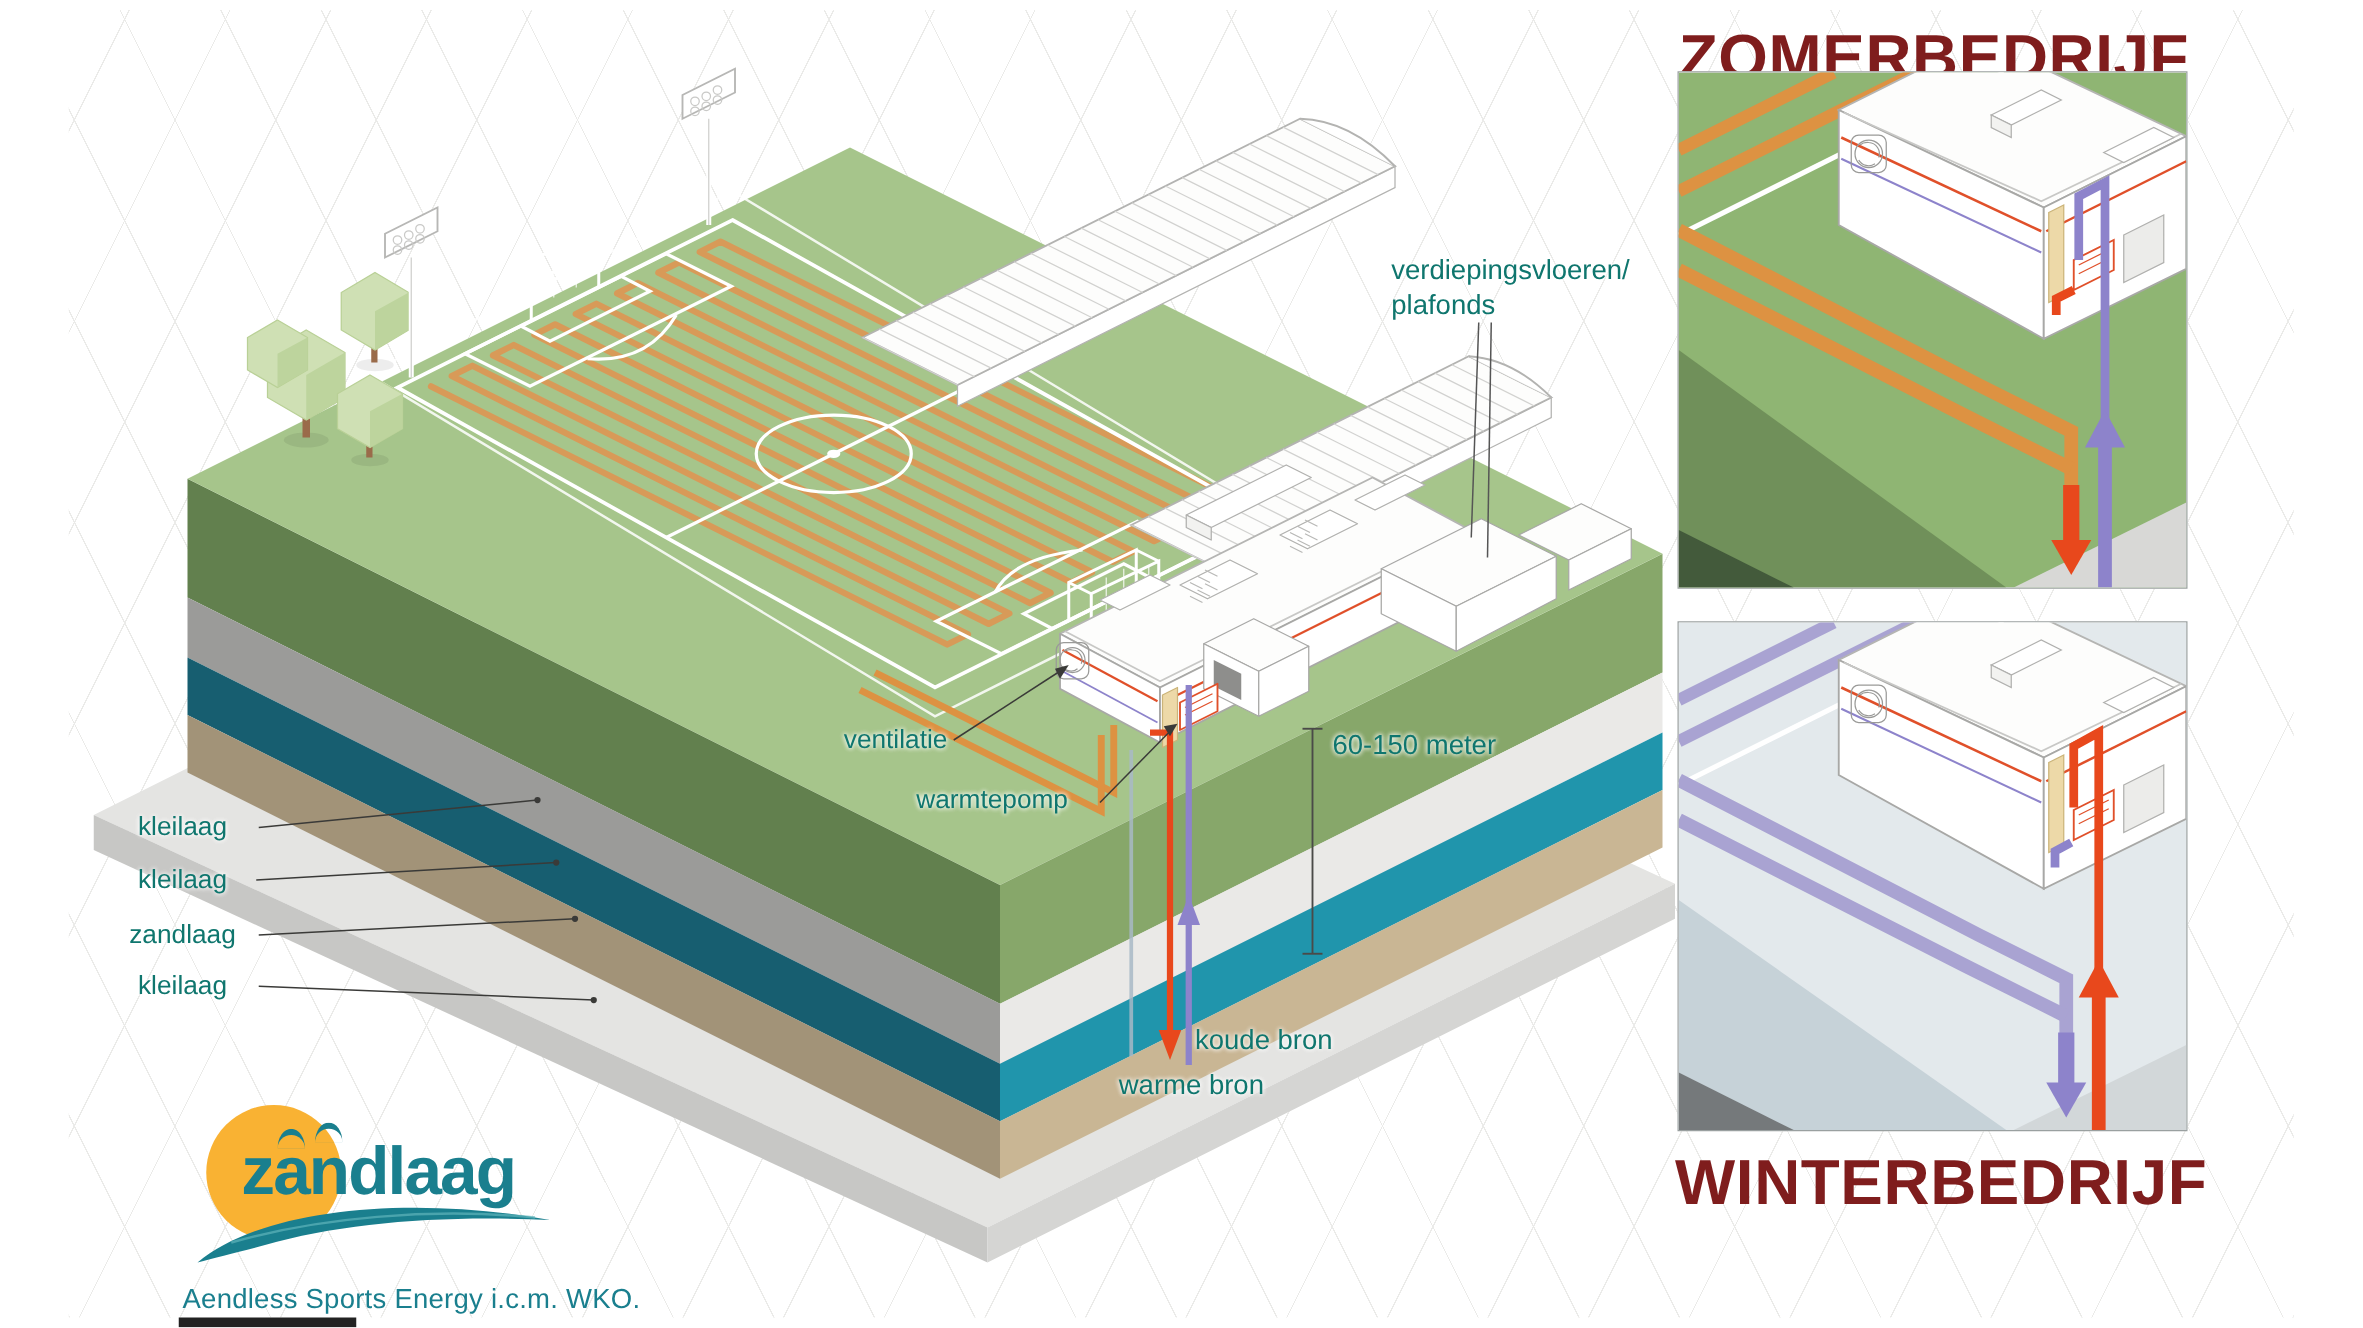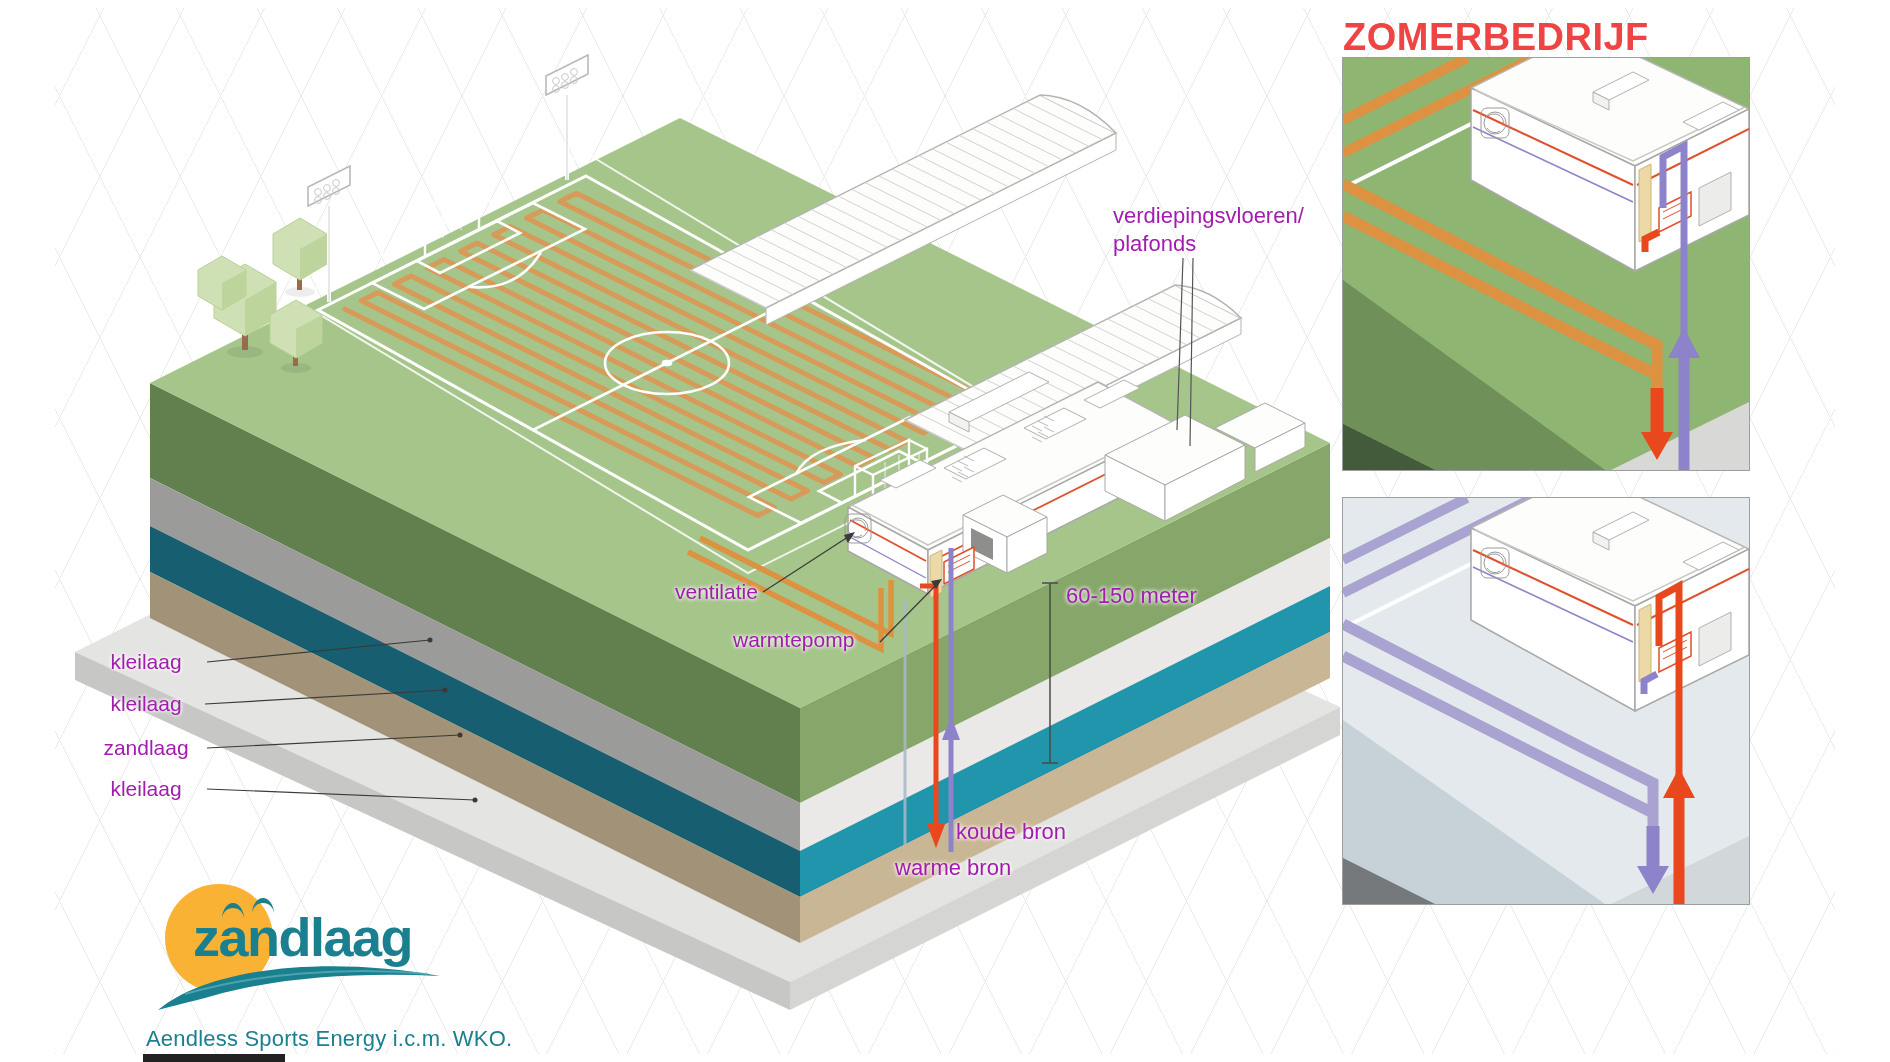--- a/index.html
+++ b/index.html
@@ -3,24 +3,24 @@
 <meta charset="utf-8">
 <style>
   html,body{margin:0;padding:0;background:#fff;}
   .canvas{position:relative;width:1890px;height:1062px;background:#ffffff;overflow:hidden;
           font-family:"Liberation Sans",sans-serif;}
   .gridbg{position:absolute;left:55px;right:55px;top:8px;bottom:8px;
     background-image:
       repeating-linear-gradient(63.43deg,#ebebe9 0,#ebebe9 1px,transparent 1px,transparent 72px),
       repeating-linear-gradient(-63.43deg,#ebebe9 0,#ebebe9 1px,transparent 1px,transparent 72px);}
   svg{position:absolute;left:0;top:0;}
-  .lbl{position:absolute;font-size:21px;color:#a21caf;white-space:nowrap;
+  .lbl{position:absolute;font-size:21px;color:#0f766e;white-space:nowrap;
        text-shadow:0 0 4px #fff,0 0 4px #fff;}
   .lbl.right{text-align:center;}
-  .title{position:absolute;font-size:38px;font-weight:bold;color:#ef4444;letter-spacing:.5px;white-space:nowrap;}
+  .title{position:absolute;font-size:51px;font-weight:bold;color:#7f1d1d;letter-spacing:.5px;white-space:nowrap;}
   .panel{position:absolute;width:406px;background:#fff;border:1.5px solid #9aa0a0;box-sizing:content-box;}
   .panel svg{position:static;display:block;}
   .brand{position:absolute;left:193px;top:906px;font-size:54px;font-weight:bold;color:#1a7f8e;letter-spacing:-1.5px;}
   .tagline{position:absolute;left:146px;top:1026px;font-size:22px;font-weight:normal;color:#1a7f8e;letter-spacing:.2px;}
   .brow{position:absolute;width:22px;height:11px;border-top:5px solid #1a7f8e;border-radius:50%/100% 100% 0 0;}
   .blackbar{position:absolute;left:143px;top:1054px;width:142px;height:8px;background:#222;}
 </style>
 </head>
 <body>
 
@@ -320,13 +320,14 @@
         <polygon points="310,396 294,368 326,368" fill="#8d83cb"></polygon>
         <path d="M336,162 L336,88 L316,99 L316,148" stroke="#e8481c" stroke-width="7"></path>
         <path d="M314,176 L301,183 L301,196" stroke="#8d83cb" stroke-width="7"></path>
         <line x1="336" y1="406" x2="336" y2="298" stroke="#e8481c" stroke-width="11"></line>
         <line x1="336" y1="296" x2="336" y2="162" stroke="#e8481c" stroke-width="7"></line>
         <polygon points="336,270 320,300 352,300" fill="#e8481c"></polygon>
       </g>
     </svg>
   </div>
 
+  <div class="title" style="left:1340px;top:916px;">WINTERBEDRIJF</div>
 </div>
 
 </body></html>

